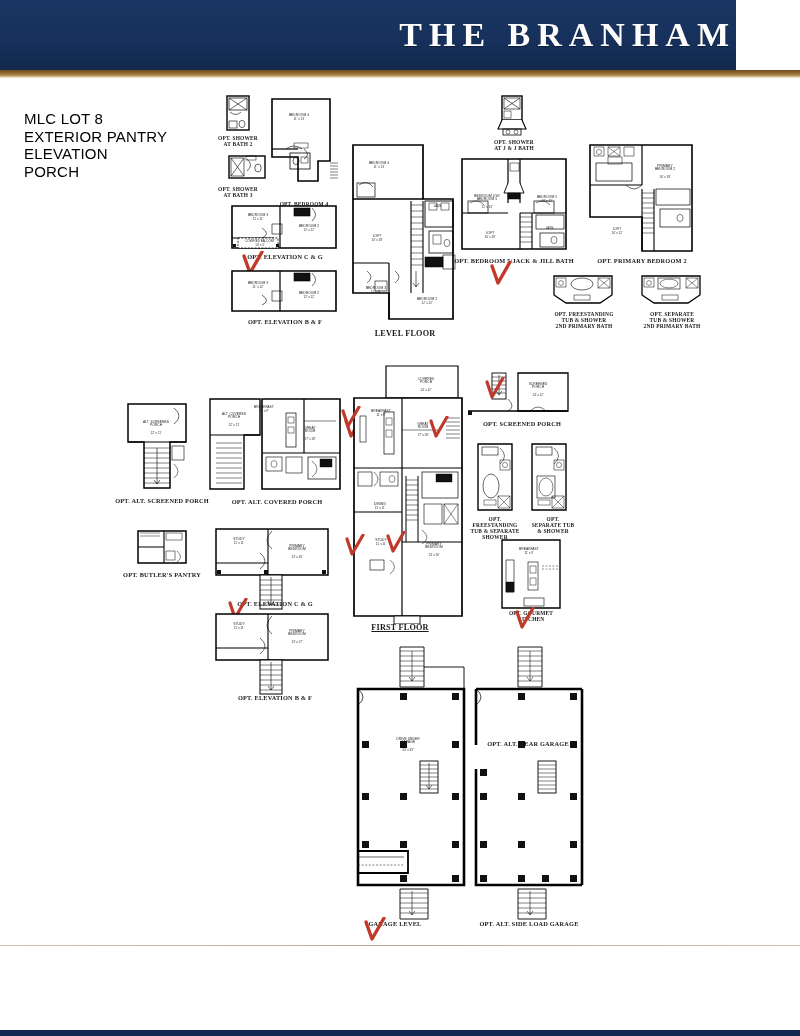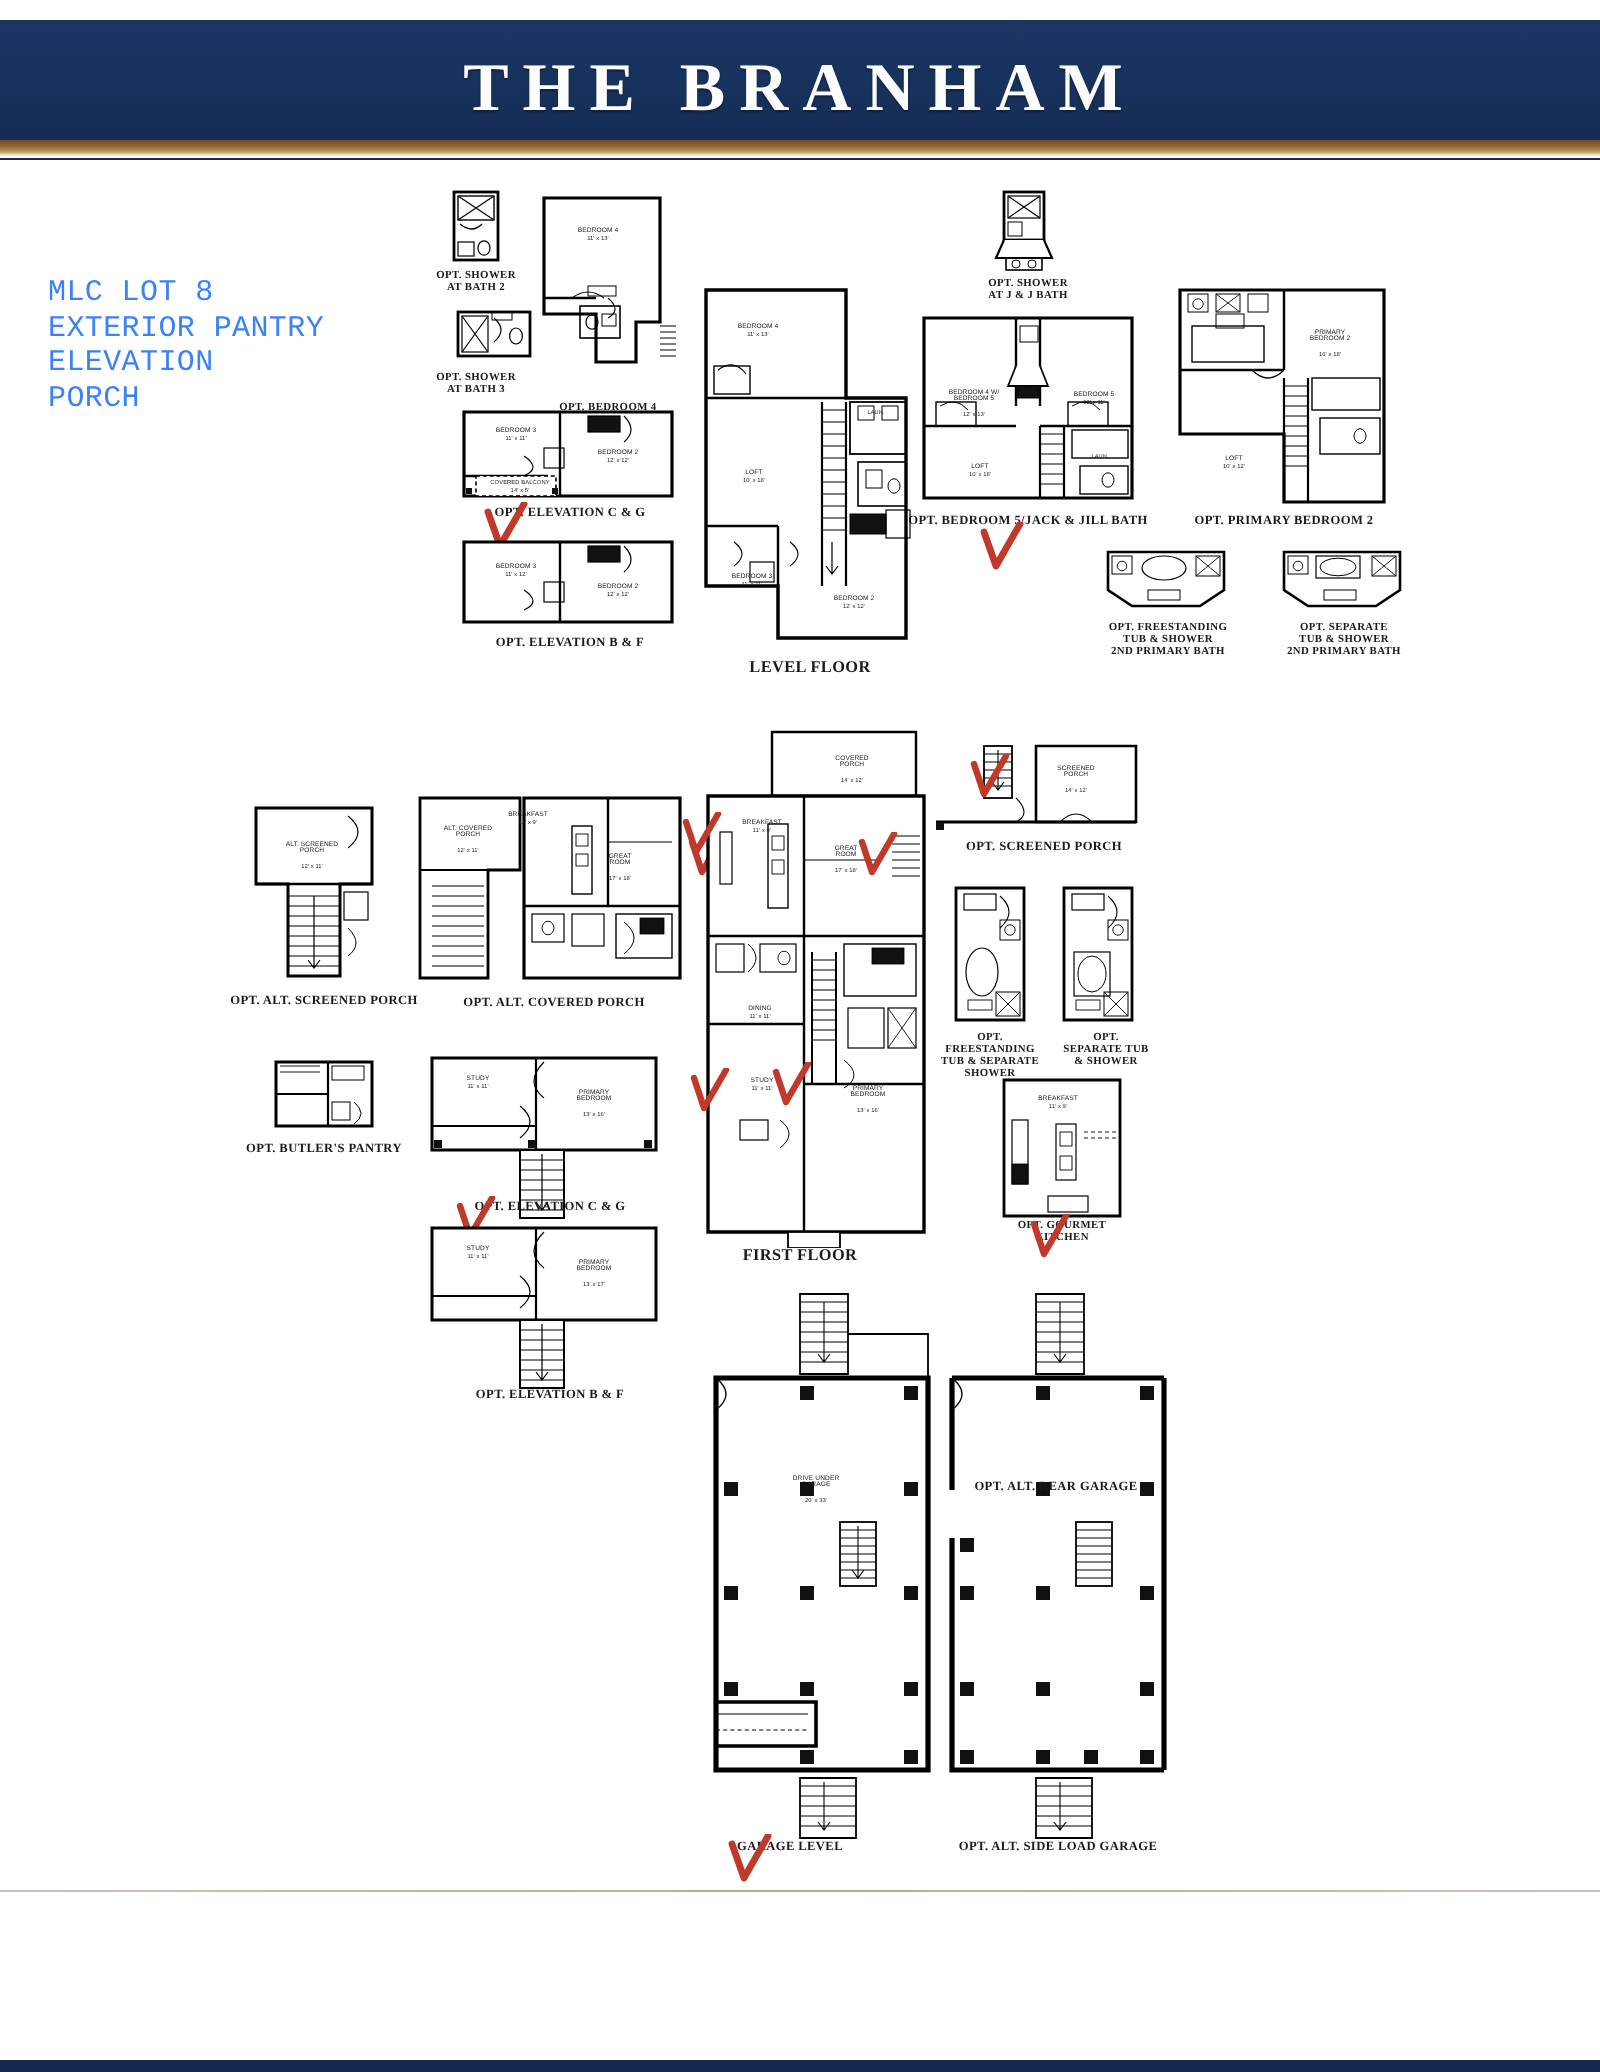--- a/index.html
+++ b/index.html
@@ -2,23 +2,23 @@
 <html><head>
 <meta charset="utf-8">
 <style>
   html,body{margin:0;padding:0;}
   body{
     width:800px;height:1036px;background:#ffffff;
     font-family:"Liberation Serif",serif;overflow:hidden;position:relative;
   }
   
   .header-bar{
-    position:absolute;left:0;top:10px;width:800px;height:70px;
+    position:absolute;left:0;top:0;width:736px;height:70px;
     background:linear-gradient(180deg,#1b3664 0%,#17315c 55%,#12284d 100%);
-    display:flex;align-items:center;justify-content:center;
+    display:flex;align-items:center;justify-content:flex-end;
   }
   .plan-title{
     color:#fdfdfd;font-family:"Liberation Serif",serif;font-weight:bold;
     font-size:34px;letter-spacing:7px;line-height:1;
     text-shadow:0 1px 1px rgba(0,0,0,.35);
   }
   .gold-band{
     position:absolute;left:0;top:70px;width:800px;height:7px;
     background:linear-gradient(180deg,#6e4a21 0%,#8a6430 40%,#b08c4e 75%,#d8c49a 100%);
   }
@@ -31,22 +31,22 @@
     position:absolute;left:0;top:945px;width:800px;height:1px;
     background:linear-gradient(90deg,#cfc3ae 0%,#b9a98c 50%,#cfc3ae 100%);
   }
   .footer-bar{
     position:absolute;left:0;top:1030px;width:800px;height:6px;
     background:#12284d;
   }
   
   .lot-note{
     position:absolute;left:24px;top:110px;width:180px;
-    color:#3b82f6;font-family:Liberation Mono, monospace;
-    font-size:15px;line-height:1.18;font-weight:500;letter-spacing:.2px;margin-top:28px;
+    color:#000000;font-family:Liberation Sans, sans-serif;
+    font-size:15px;line-height:1.18;font-weight:500;letter-spacing:.2px;
   }
   .lot-note div{white-space:nowrap;}
   
   #sheet{position:absolute;left:0;top:79px;width:800px;height:866px;}
   .unit{position:absolute;}
   .plan-svg{display:block;}
   .cap{
     position:absolute;text-align:center;
     font-family:"Liberation Serif",serif;color:#1a1a1a;
     font-weight:bold;line-height:1.12;letter-spacing:.2px;
@@ -538,21 +538,21 @@
   </div>
   <div class="rmlbl" style="left:364px;top:459px;width:34px;">
     <span>STUDY</span><br>
     <span class="dim">11' x 11'</span>
   </div>
   <div class="rmlbl" style="left:412px;top:460px;width:44px;white-space:pre-line;line-height:1.1;">
     <span>PRIMARY
 BEDROOM</span><br>
     <span class="dim">13' x 16'</span>
   </div>
-  <div class="cap lg" style="left:340px;top:544px;width:120px;">FIRST FLOOR</div>
+  <div class="cap lg" style="left:340px;top:544px;width:120px;text-decoration:underline;">FIRST FLOOR</div>
 
   <div class="check" style="left:341px;top:327px;">
     <svg width="20" height="24" viewBox="0 0 20 24">
         <path d="M2 5 L7 20 L18 1" fill="none" stroke="#c0392b" stroke-width="3.2" stroke-linecap="round" stroke-linejoin="round"></path>
       </svg>
   </div>
   <div class="check" style="left:429px;top:337px;">
     <svg width="20" height="24" viewBox="0 0 20 24">
         <path d="M2 5 L7 20 L18 1" fill="none" stroke="#c0392b" stroke-width="3.2" stroke-linecap="round" stroke-linejoin="round"></path>
       </svg>

